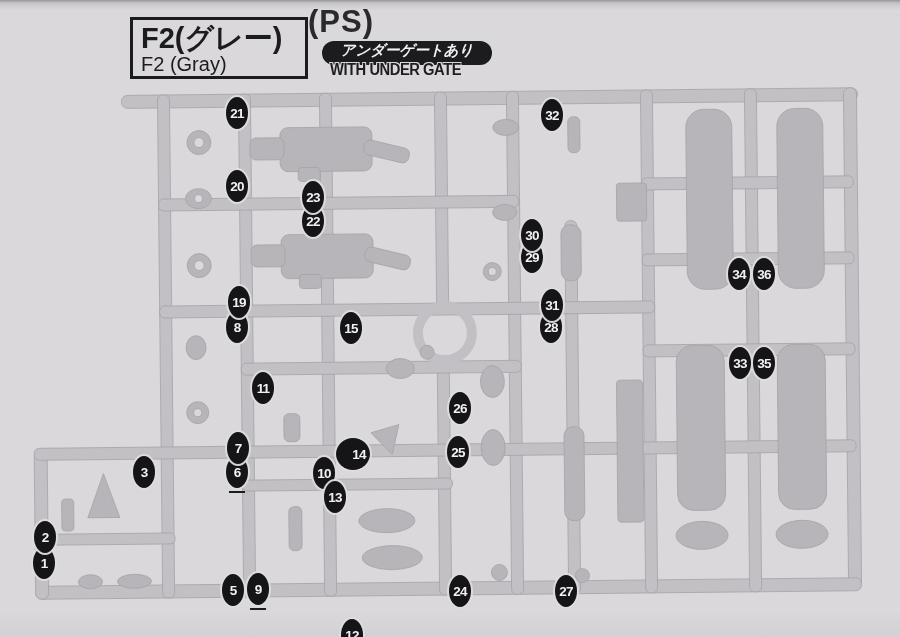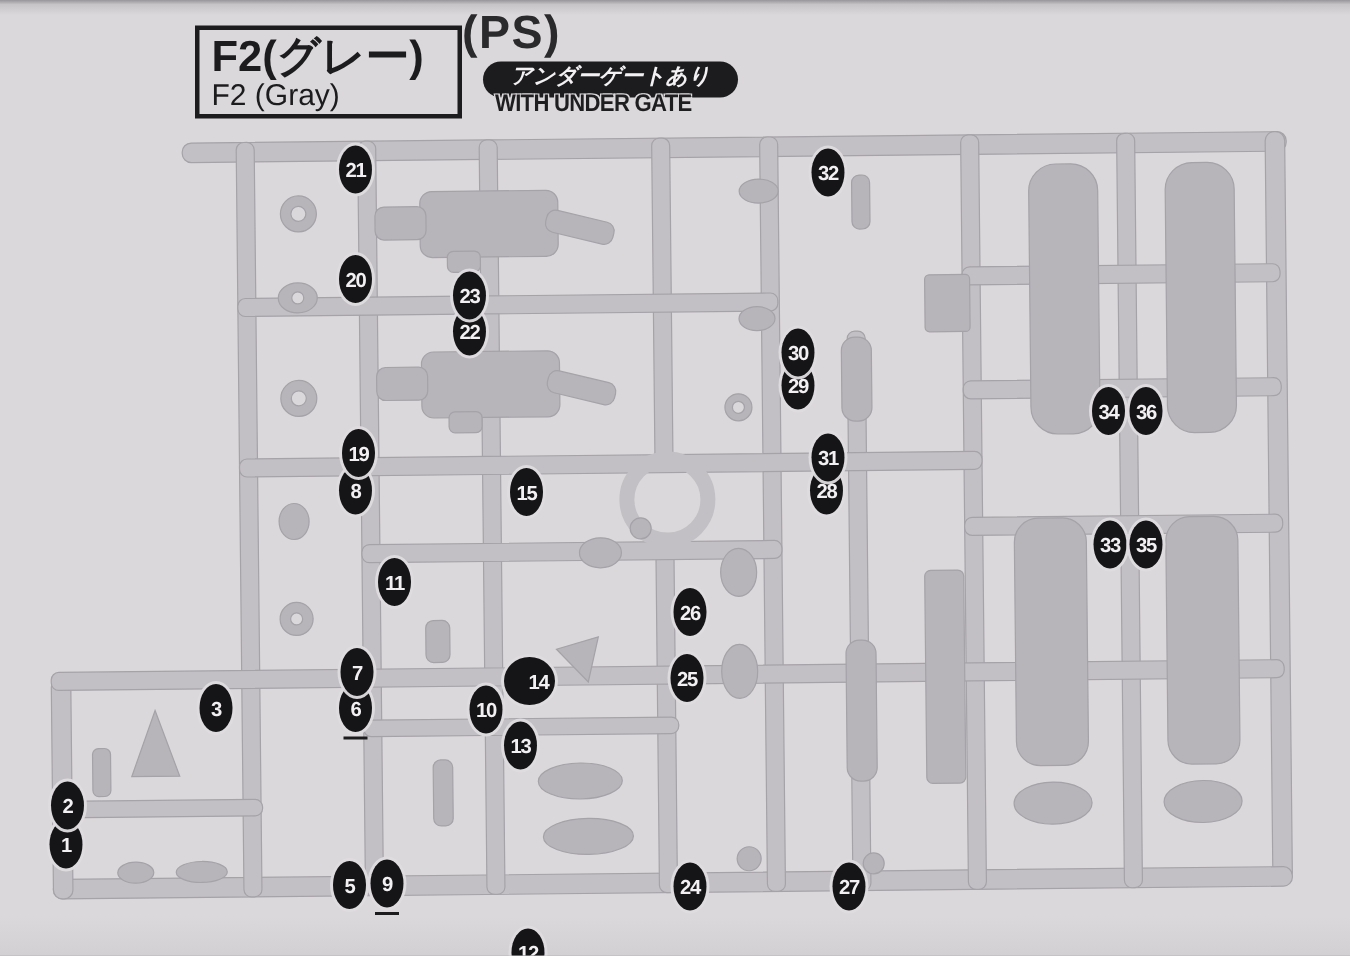--- a/index.html
+++ b/index.html
@@ -163,21 +163,21 @@
       <div class="badge" style="left: 34px; top: 521px;">2</div>
       <div class="badge" style="left: 133px; top: 456px;">3</div>
       <div class="badge" style="left: 222px; top: 574px;">5</div>
       <div class="badge u" style="left: 226px; top: 456px;">6</div>
       <div class="badge" style="left: 227px; top: 432px;">7</div>
       <div class="badge" style="left: 226px; top: 311px;">8</div>
       <div class="badge u" style="left: 247px; top: 573px;">9</div>
       <div class="badge" style="left: 313px; top: 457px; text-align: center;">10</div>
       <div class="badge" style="left: 252px; top: 372px;">11</div>
       <div class="badge" style="left: 341px; top: 575px; margin-top: 44px;">12</div>
-      <div class="badge" style="left: 336px; top: 481px;">13</div>
+      <div class="badge" style="left: 324px; top: 481px;">13</div>
       <div class="badge" style="left: 336px; top: 438px; padding-left: 12px;">14</div>
       <div class="badge" style="left: 340px; top: 312px;">15</div>
       <div class="badge" style="left: 228px; top: 286px;">19</div>
       <div class="badge" style="left: 226px; top: 170px;">20</div>
       <div class="badge" style="left: 226px; top: 97px;">21</div>
       <div class="badge" style="left: 302px; top: 205px;">22</div>
       <div class="badge" style="left: 302px; top: 181px;">23</div>
       <div class="badge" style="left: 449px; top: 575px;">24</div>
       <div class="badge" style="left: 447px; top: 436px;">25</div>
       <div class="badge" style="left: 449px; top: 379px; margin-top: 13px;">26</div>

